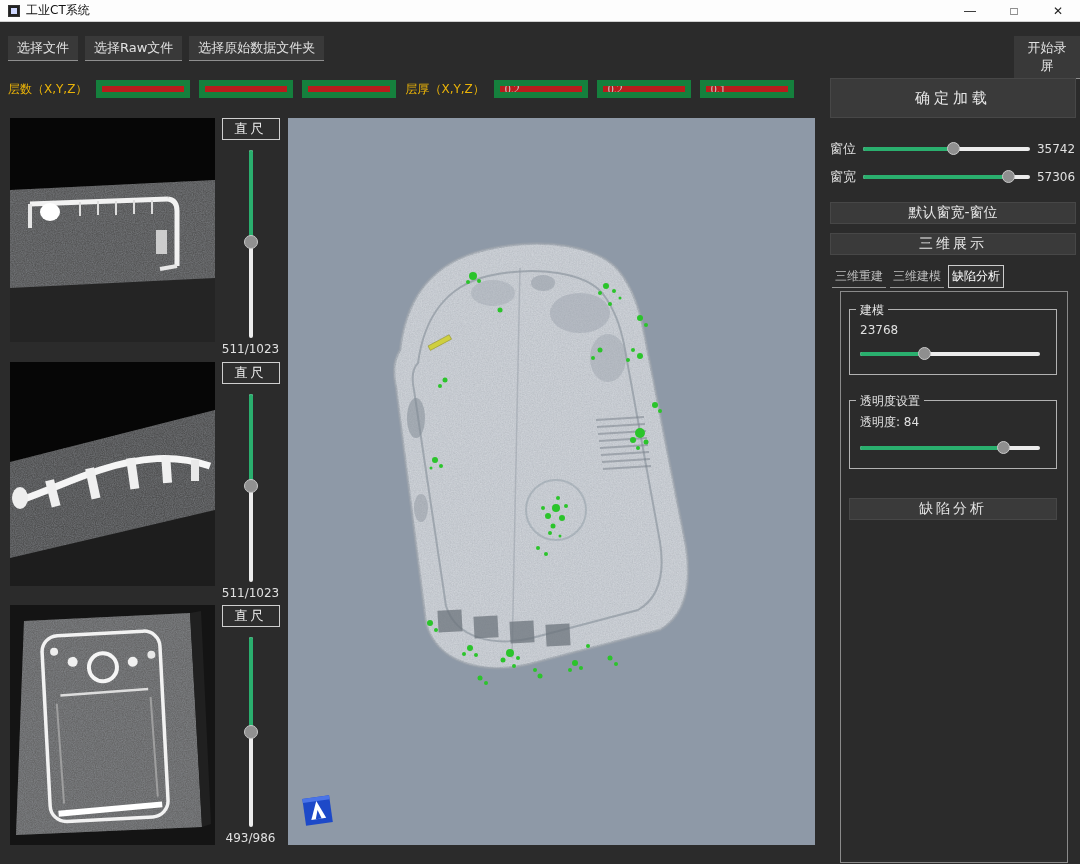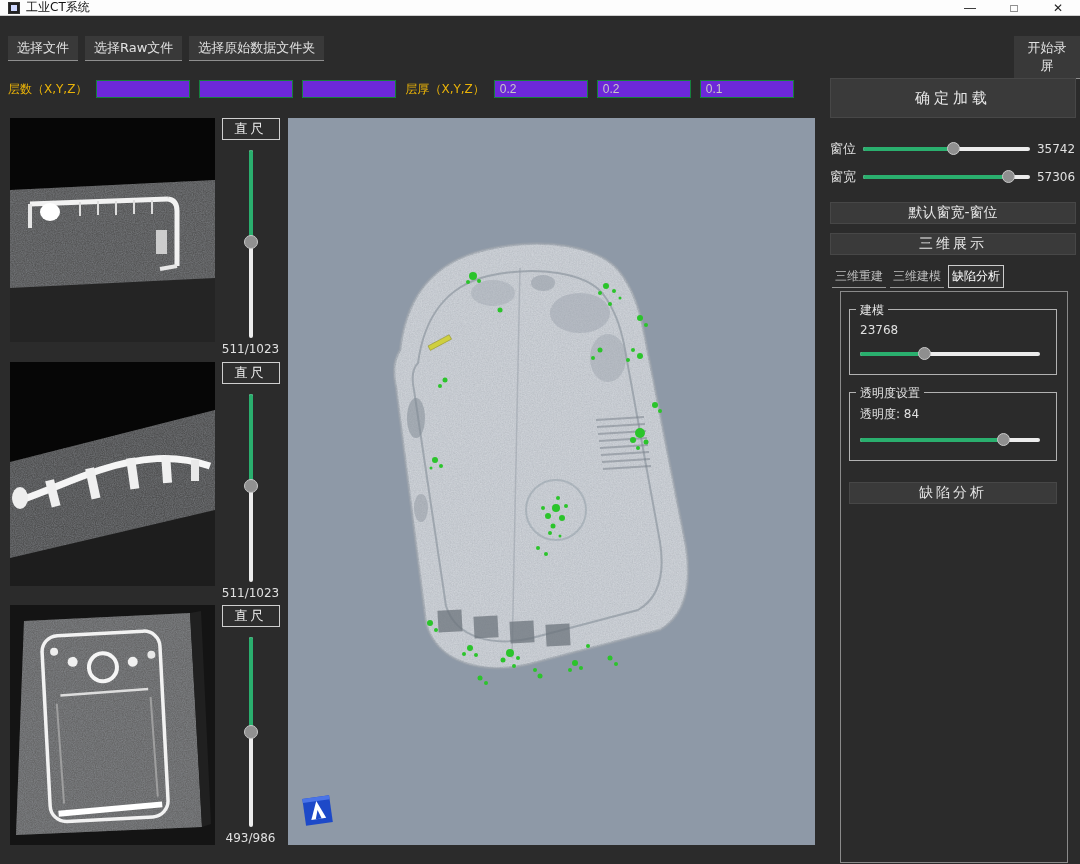--- a/index.html
+++ b/index.html
@@ -1,41 +1,41 @@
 <!DOCTYPE html>
 <html style="--accent-green: #2aaf6e; --view-bg: #8e99a7; --defect-green: #2bc42b; --logo-blue: #1d49c8;"><head>
 <meta charset="utf-8">
 <style>
   *{margin:0;padding:0;box-sizing:border-box}
   html,body{width:1080px;height:864px}
   body{position:relative;background:#2b2b2b;font-family:"DejaVu Sans","Liberation Sans",sans-serif;
        font-size:12px;color:#d8d8d8;overflow:hidden}
 
   
-  .titlebar{position:absolute;top:0;left:0;right:0;height:16px;background:#fdfdfd;color:#111;
+  .titlebar{position:absolute;top:0;left:0;right:0;height:22px;background:#fdfdfd;color:#111;
             display:flex;align-items:center;border-bottom:1px solid #d0d0d0}
   .titlebar .app-icon{width:12px;height:12px;margin:0 6px 0 8px;border:1px solid #333;background:#222;
             display:inline-block;position:relative}
   .titlebar .app-icon::after{content:"";position:absolute;left:2px;top:2px;width:6px;height:6px;background:#cfd8ff}
   .titlebar .title-text{font-size:12px;color:#111}
   .win-controls{margin-left:auto;display:flex;height:100%}
   .win-btn{width:44px;height:100%;border:none;background:transparent;color:#222;font-size:12px;
            display:flex;align-items:center;justify-content:center;cursor:default}
 
   
   .toolbar{position:absolute;top:36px;left:8px;display:flex;gap:7px}
   .tbtn{background:#393939;border:none;border-bottom:1px solid #8f8f8f;color:#e2e2e2;
         font-size:13px;padding:3px 9px;font-family:inherit}
   .record-btn{position:absolute;top:36px;right:0;width:66px}
 
   
   .param-row{position:absolute;top:80px;left:8px;width:814px;display:flex;align-items:center;gap:9px}
   .param-label{font-size:12px;color:#eab308;white-space:nowrap}
-  .param-input{width:94px;height:18px;background:#6d28d9;border:1px solid #15803d;color:#c8c8c8;
-               font-size:12px;padding:0 5px;font-family:Liberation Sans, sans-serif}
+  .param-input{width:94px;height:18px;background:#b91c1c;border:6px solid #15803d;color:#c8c8c8;
+               font-size:12px;padding:0 5px;font-family:Liberation Serif, serif}
 
   
   .dbtn{background:#3a3a3a;border:1px solid #474747;color:#e6e6e6;font-family:inherit;cursor:default}
 
   
   .slice-row{position:absolute;left:10px;width:276px;display:flex}
   .slice-img{width:205px;background:#000;display:block}
   .slice-ctrl{width:71px;display:flex;flex-direction:column;align-items:center}
   .ruler-btn{width:58px;height:22px;background:#2e2e2e;border:1px solid #cfcfcf;color:#f0f0f0;
              font-size:13px;letter-spacing:3px;font-family:inherit}
@@ -68,21 +68,21 @@
          background:var(--accent-green,#2aaf6e);border-radius:2px}
   .hhandle{position:absolute;top:0;width:13px;height:13px;border-radius:50%;
            background:#8f8f8f;border:1px solid #cacaca;left:calc(var(--pct,50)*1% - 7px)}
   .btn-default{margin-top:16px;height:22px;font-size:14px}
   .btn-3d{margin-top:9px;height:22px;font-size:14px;letter-spacing:3px}
   .tabs{margin-top:13px;display:flex;gap:4px;padding-left:2px;height:20px;align-items:flex-end}
   .tab{font-size:12px;color:#bdbdbd;padding:2px 3px;border-bottom:1px solid #969696}
   .tab.active{color:#ffffff;border:1px solid #cccccc;background:#323232}
   .tabbox{margin:3px 8px 0 10px;height:572px;border:1px solid #8a8a8a;position:relative;
           display:flex;flex-direction:column}
-  .group{position:relative;border:1px solid #b2b2b2;margin:17px 10px 0 8px;padding:13px 16px 13px 10px}
+  .group{position:relative;border:1px solid #b2b2b2;margin:17px 10px 8px 8px;padding:13px 16px 13px 10px}
   .group-title{position:absolute;top:-8px;left:6px;background:#2b2b2b;padding:0 4px;
                font-size:12px;color:#e4e4e4}
   .group-text{font-size:12px;color:#e0e0e0;margin-bottom:10px}
   .btn-defect{margin:21px 10px 0 8px;height:22px;font-size:14px;letter-spacing:3px}
 </style>
 </head>
 <body>
 
 <svg width="0" height="0" style="position:absolute" aria-hidden="true">
   <defs>

